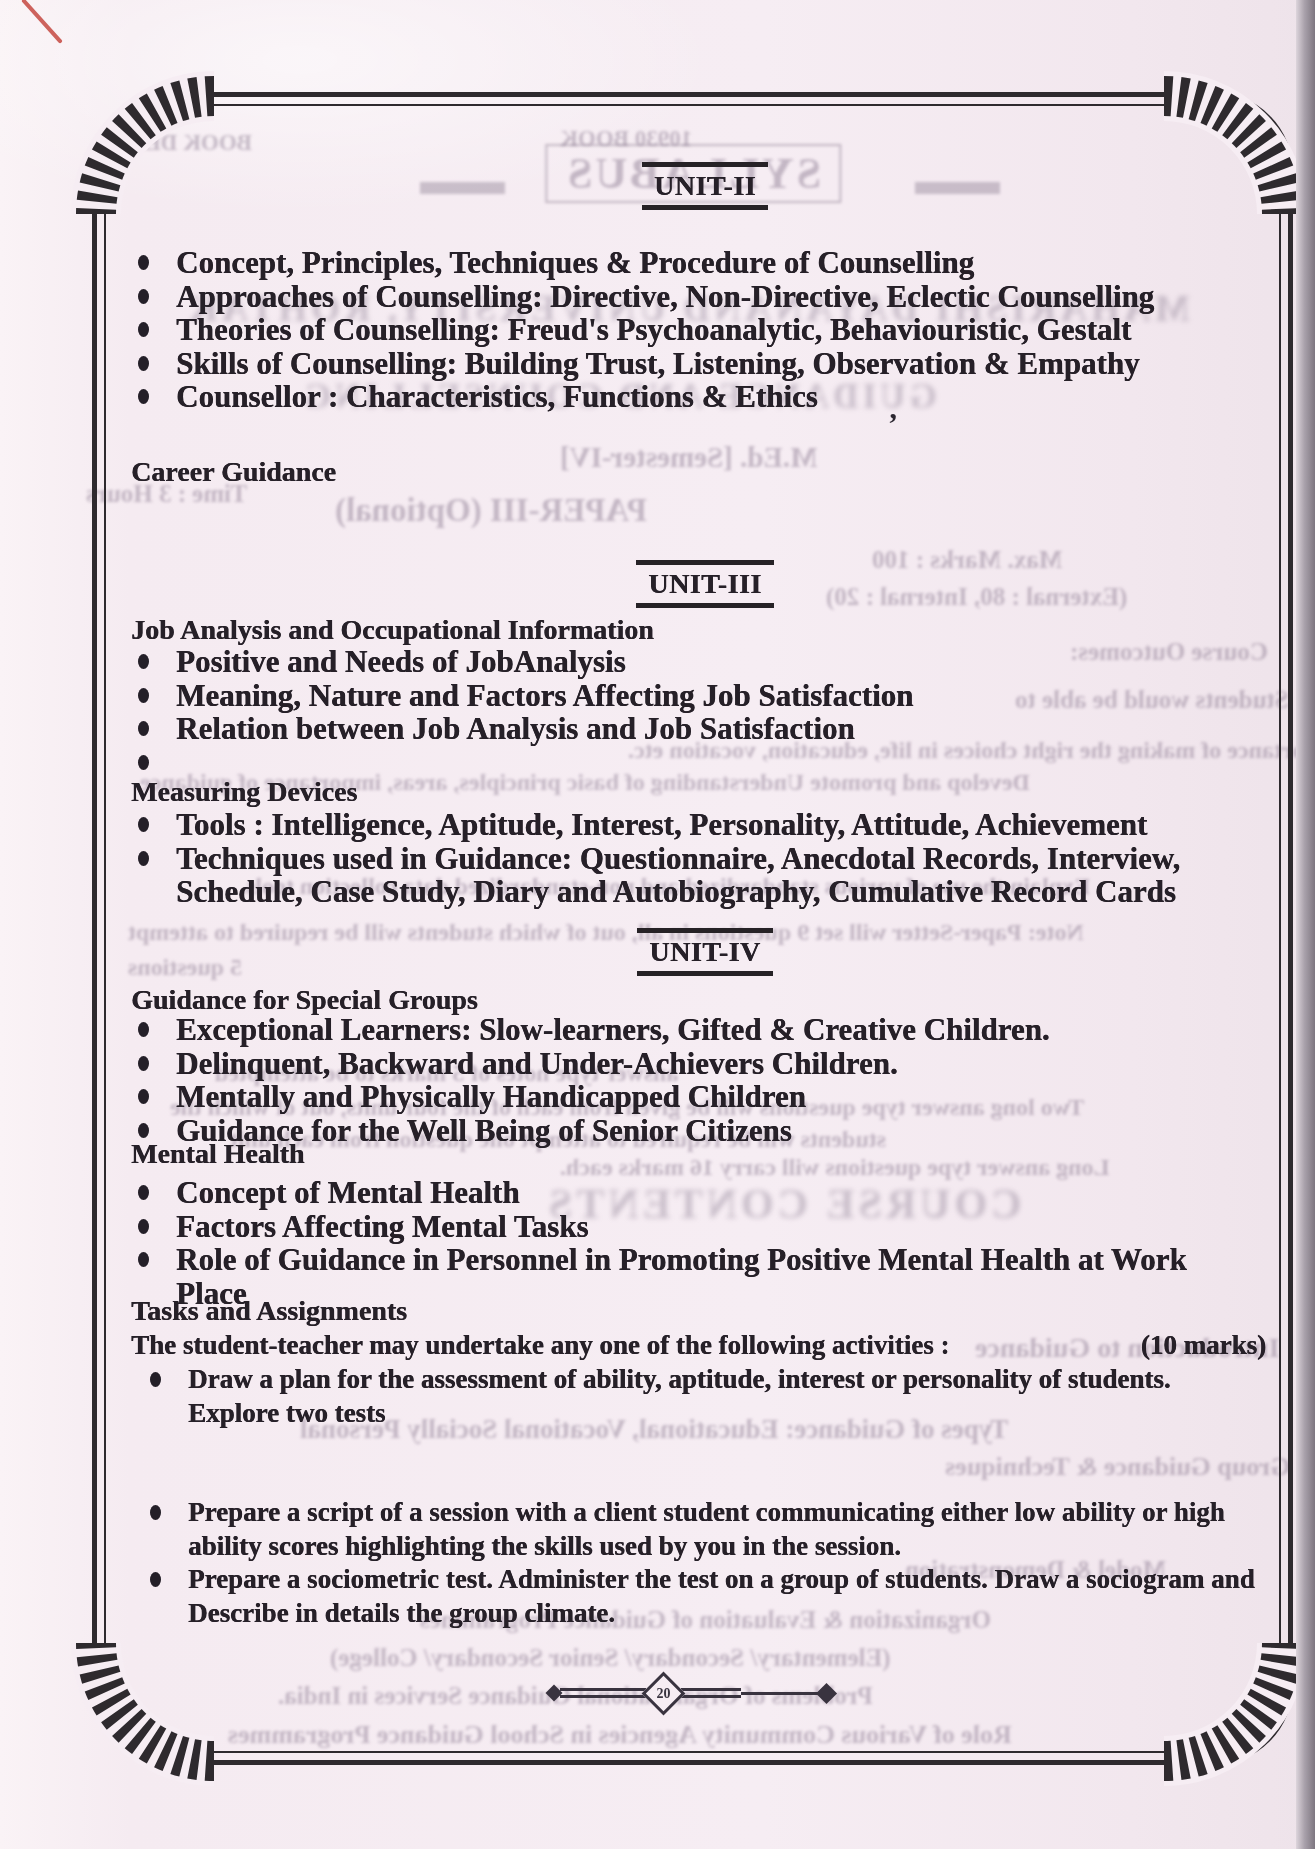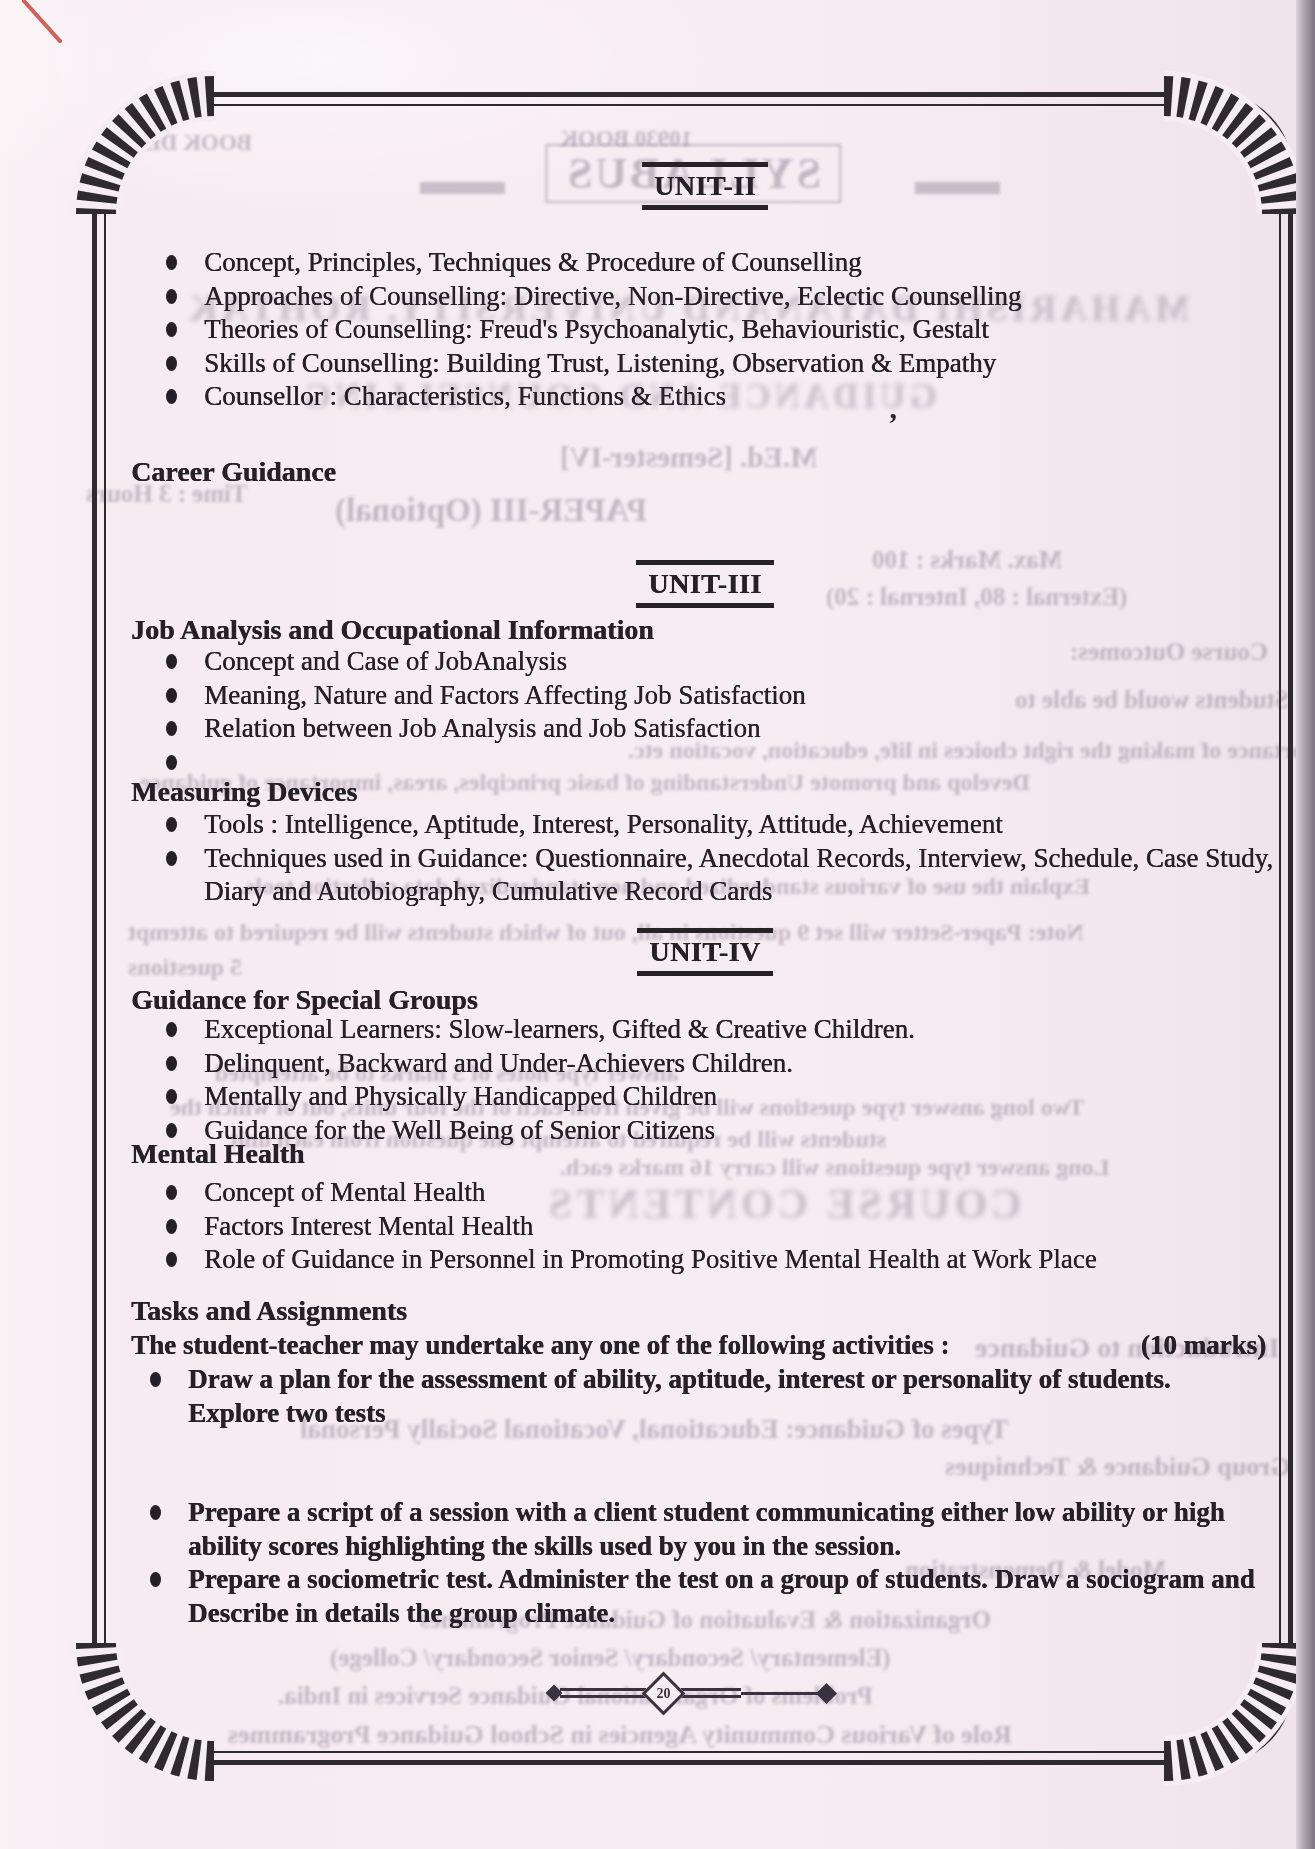--- a/index.html
+++ b/index.html
@@ -29,22 +29,22 @@
     white-space:nowrap;filter:blur(1.4px);z-index:1;}
   .ghost.big{letter-spacing:4px;filter:blur(2.4px);color:rgba(118,102,126,.34);}
   .ghost-box{border:2px solid rgba(118,102,126,.40);padding:2px 18px;}
   .ghost-bar{position:absolute;height:12px;background:rgba(118,102,126,.35);filter:blur(1.5px);z-index:1;}
   
   .ink{text-shadow:0.4px 0 0 currentColor;}
   .unit-wrap{position:absolute;left:110px;width:1190px;text-align:center;z-index:3;}
   .unit-box{display:inline-block;border-top:5px solid #262226;border-bottom:5px solid #262226;
     padding:3px 12px;font-size:28px;font-weight:700;letter-spacing:.5px;}
   .sec-h{position:absolute;left:131px;margin:0;font-size:28px;font-weight:700;white-space:nowrap;z-index:3;}
-  .blist{position:absolute;left:156px;width:1128px;margin:0;padding:0;list-style:none;
-    font-size:27px;font-weight:400;line-height:33.6px;z-index:3;}
+  .blist{position:absolute;left:128px;width:1128px;margin:0;padding:0;list-style:none;
+    font-size:31px;font-weight:700;line-height:33.6px;z-index:3;}
   .blist li{position:relative;padding-left:48px;}
   .dot{position:absolute;left:10px;top:9px;width:11px;height:15px;border-radius:50%;background:#241f28;}
   .task{position:absolute;left:140px;width:1128px;padding-left:48px;box-sizing:border-box;
     font-size:27px;font-weight:700;line-height:33.6px;z-index:3;}
   .task .dot{left:10px;top:9px;}
   .tasks-intro{position:absolute;left:131px;top:1330px;width:1141px;font-size:27px;font-weight:700;z-index:3;}
   .marks{position:absolute;right:6px;top:0;margin-left:28px;}
   
   .ornament{position:absolute;left:548px;top:1672px;width:310px;height:42px;display:flex;
     align-items:center;z-index:3;color:#39333f;}
@@ -126,21 +126,21 @@
   </ul>
 
   <h3 class="sec-h ink" style="top:413px;margin-top:43px;">Career Guidance</h3>
 
   <div class="unit-wrap ink" style="top:560px;">
     <span class="unit-box">UNIT-III</span>
   </div>
 
   <h3 class="sec-h ink" style="top:614px;">Job Analysis and Occupational Information</h3>
   <ul class="blist ink" style="top:645px;">
-    <li><span class="dot"></span><span>Concept and Case of JobAnalysis</span></li>
+    <li><span class="dot"></span><span>Positive and Needs of JobAnalysis</span></li>
     <li><span class="dot"></span><span>Meaning, Nature and Factors Affecting Job Satisfaction</span></li>
     <li><span class="dot"></span><span>Relation between Job Analysis and Job Satisfaction</span></li>
     <li><span class="dot"></span></li>
   </ul>
 
   <h3 class="sec-h ink" style="top:776px;">Measuring Devices</h3>
   <ul class="blist ink" style="top:808px;">
     <li><span class="dot"></span><span>Tools : Intelligence, Aptitude, Interest, Personality, Attitude, Achievement</span></li>
     <li><span class="dot"></span><span>Techniques used in Guidance: Questionnaire, Anecdotal Records, Interview, Schedule, Case Study, Diary and Autobiography, Cumulative Record Cards</span></li>
   </ul>
@@ -153,21 +153,21 @@
   <ul class="blist ink" style="top:1013px;">
     <li><span class="dot"></span><span>Exceptional Learners: Slow-learners, Gifted &amp; Creative Children.</span></li>
     <li><span class="dot"></span><span>Delinquent, Backward and Under-Achievers Children.</span></li>
     <li><span class="dot"></span><span>Mentally and Physically Handicapped Children</span></li>
     <li><span class="dot"></span><span>Guidance for the Well Being of Senior Citizens</span></li>
   </ul>
 
   <h3 class="sec-h ink" style="top:1138px;">Mental Health</h3>
   <ul class="blist ink" style="top:1176px;">
     <li><span class="dot"></span><span>Concept of Mental Health</span></li>
-    <li><span class="dot"></span><span>Factors Interest Mental Health</span></li>
+    <li><span class="dot"></span><span>Factors Affecting Mental Tasks</span></li>
     <li><span class="dot"></span><span>Role of Guidance in Personnel in Promoting Positive Mental Health at Work Place</span></li>
   </ul>
 
   <h3 class="sec-h ink" style="top:1295px;">Tasks and Assignments</h3>
   <div class="tasks-intro ink">
     <span>The student-teacher may undertake any one of the following activities :</span>
     <span class="marks">(10 marks)</span>
   </div>
 
   <div class="task ink" style="top:1363px;">

